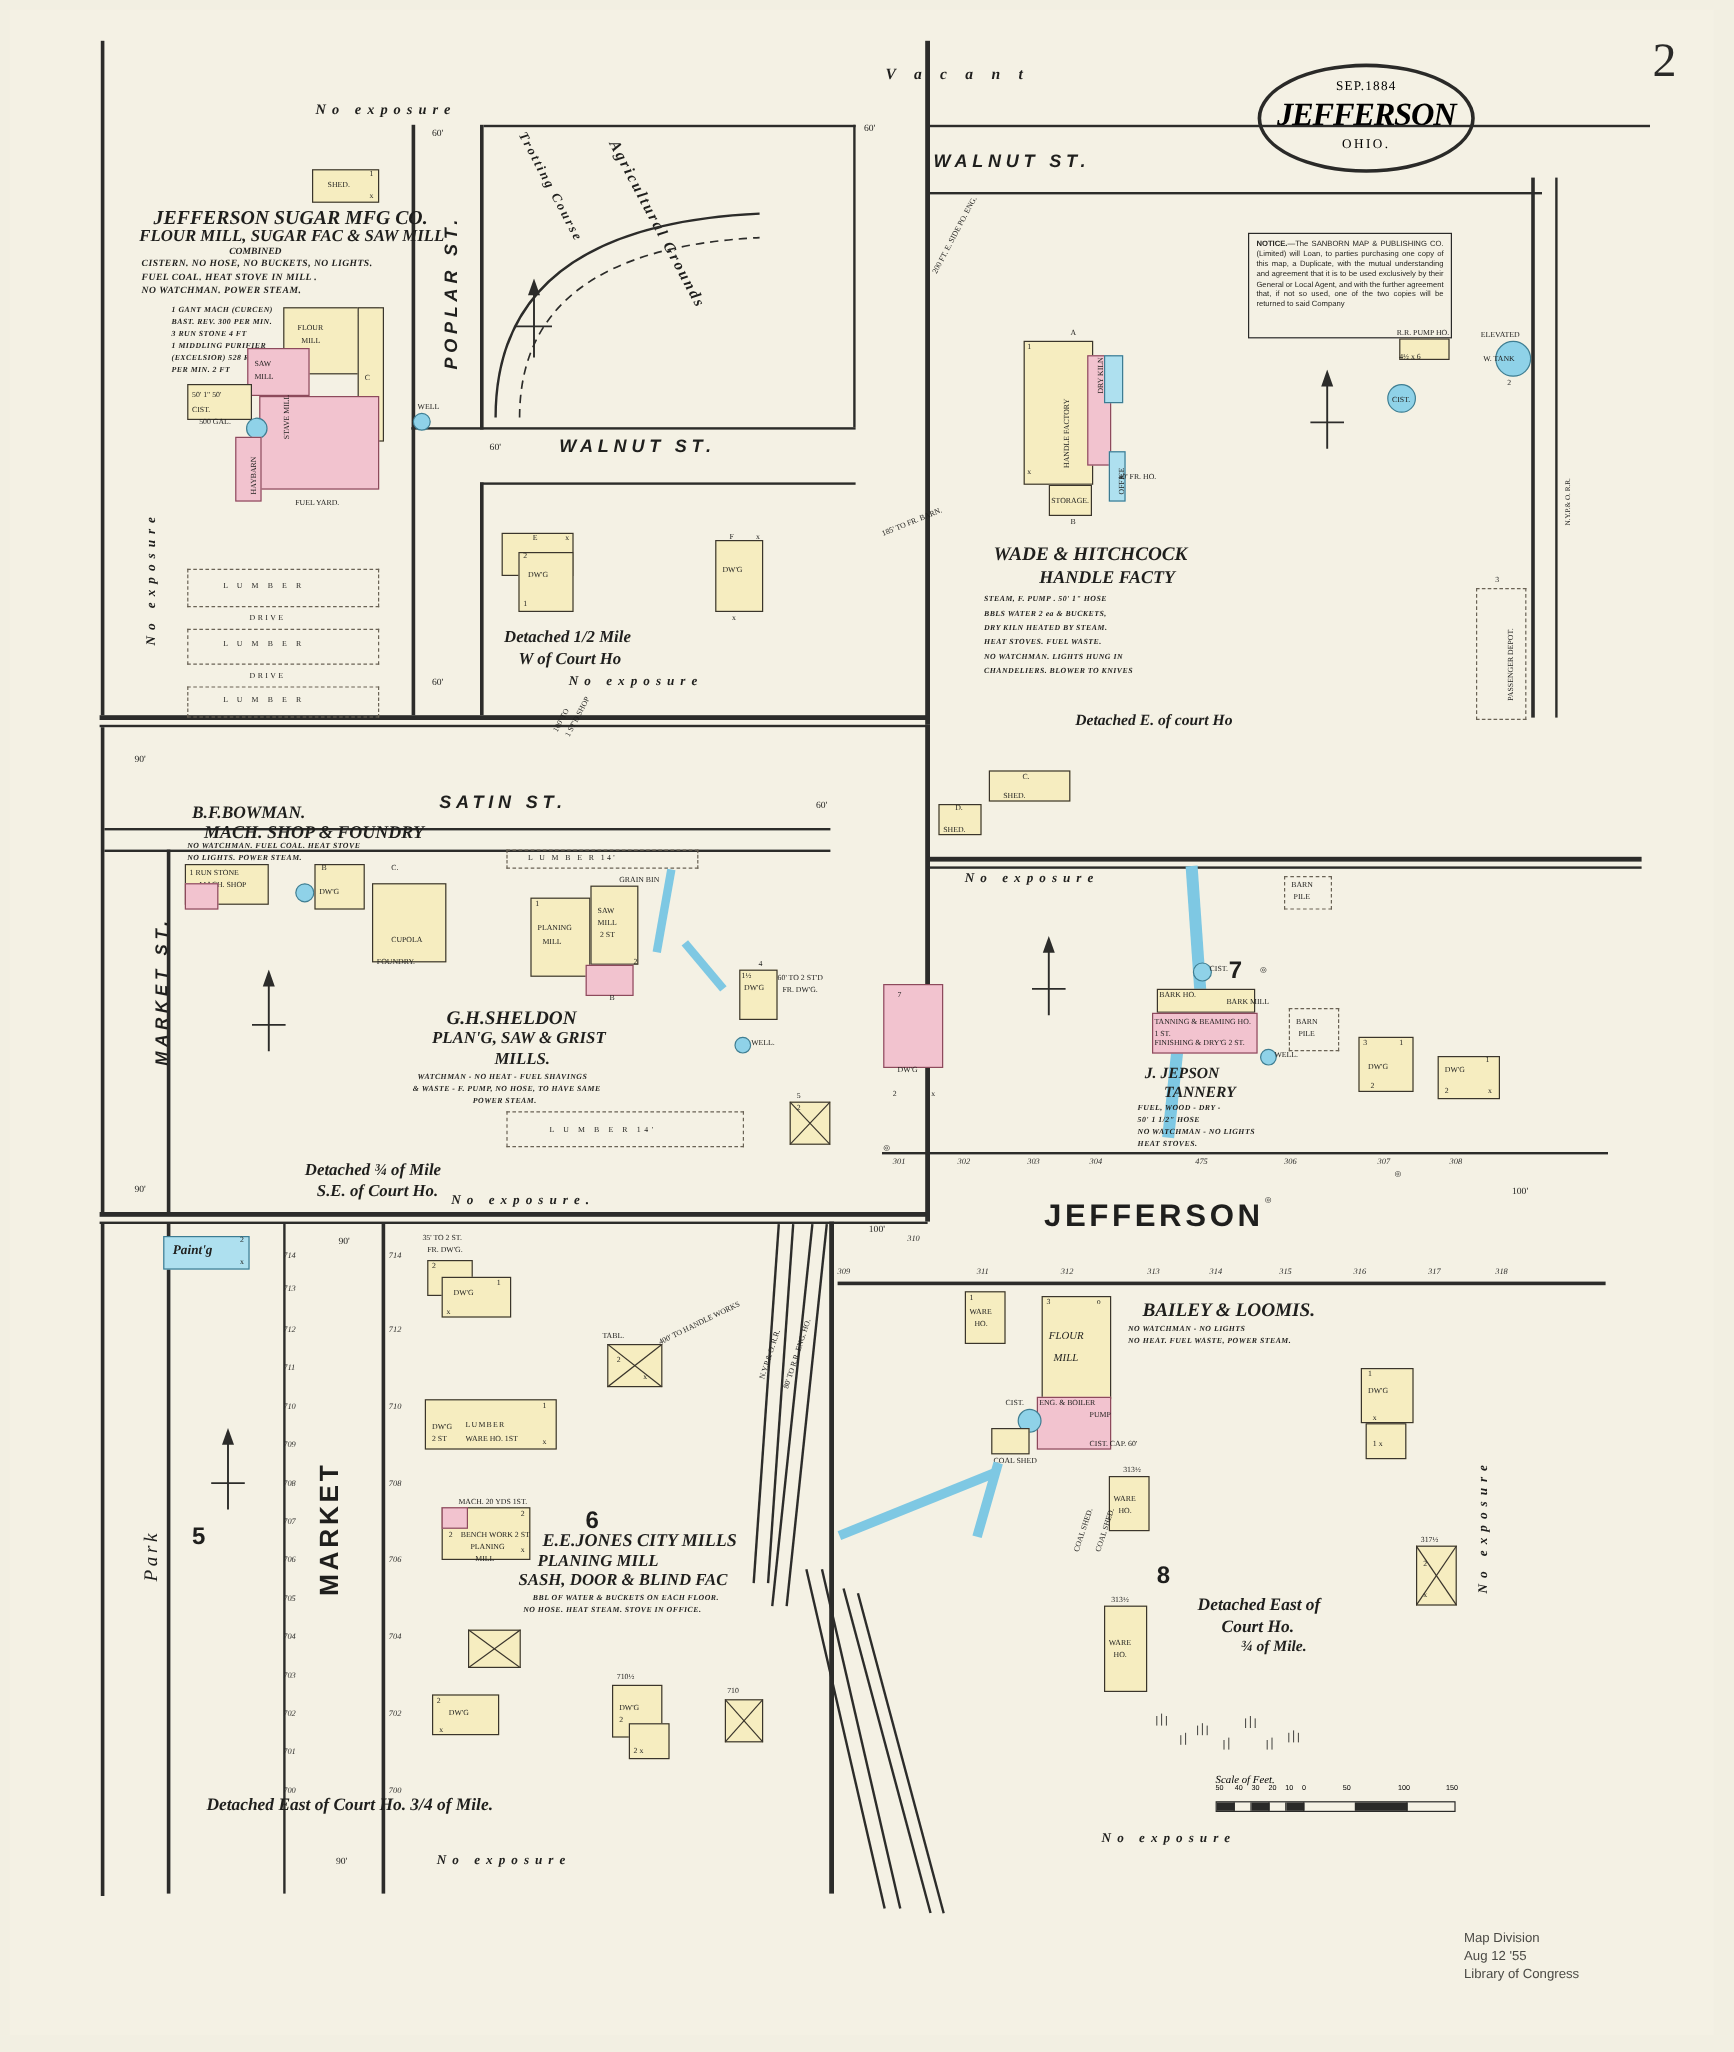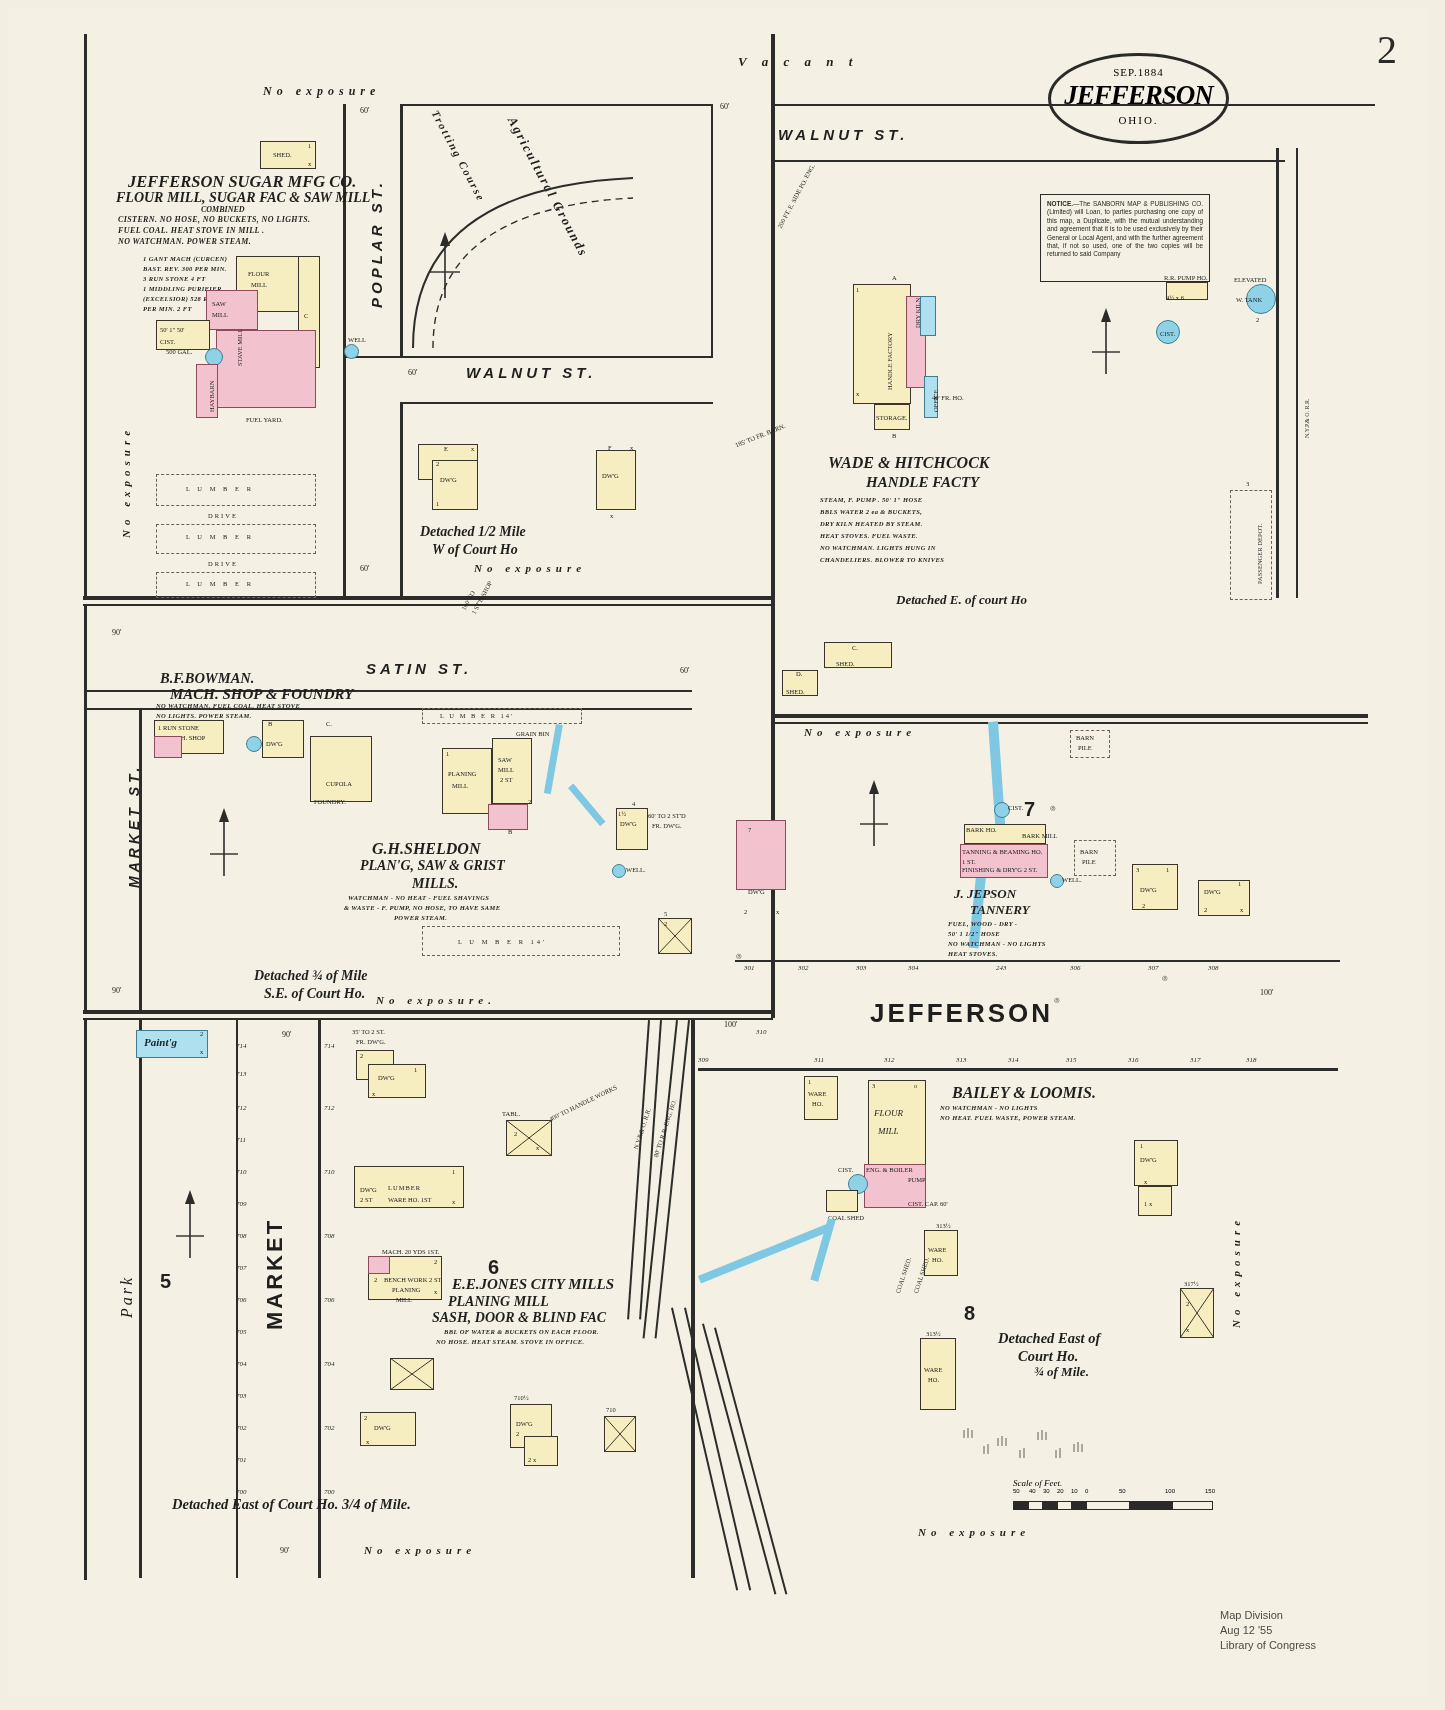--- a/index.html
+++ b/index.html
@@ -163,21 +163,21 @@
 
   <div class="t hand rot90" style="left:112px;top:530px;font-size:11px;letter-spacing:5px;">No   exposure</div>
 
   <div class="bld" style="left:252px;top:133px;width:56px;height:28px;"></div>
   <div class="t xtiny" style="left:265px;top:143px;">SHED.</div>
   <div class="t xtiny" style="left:300px;top:134px;">1</div>
   <div class="t xtiny" style="left:300px;top:152px;">x</div>
 
   <div class="t ttl" style="left:120px;top:164px;font-size:16.5px;">JEFFERSON SUGAR MFG CO.</div>
   <div class="t ttl" style="left:108px;top:182px;font-size:14px;">FLOUR MILL, SUGAR FAC &amp; SAW MILL</div>
-  <div class="t ttl" style="left:193px;top:197px;font-size:8px;">COMBINED</div>
+  <div class="t ttl" style="left:183px;top:197px;font-size:8px;">COMBINED</div>
   <div class="t hand tiny" style="left:110px;top:207px;">CISTERN.  NO HOSE, NO BUCKETS, NO LIGHTS.</div>
   <div class="t hand tiny" style="left:110px;top:218px;">FUEL COAL.    HEAT STOVE IN MILL .</div>
   <div class="t hand tiny" style="left:110px;top:229px;">NO WATCHMAN.  POWER STEAM.</div>
 
   <div class="t hand xtiny" style="left:135px;top:247px;">1 GANT MACH (CURCEN)</div>
   <div class="t hand xtiny" style="left:135px;top:257px;">BAST.  REV. 300 PER MIN.</div>
   <div class="t hand xtiny" style="left:135px;top:267px;">3 RUN STONE 4 FT</div>
   <div class="t hand xtiny" style="left:135px;top:277px;">1 MIDDLING PURIFIER</div>
   <div class="t hand xtiny" style="left:135px;top:287px;">(EXCELSIOR) 528 REV.</div>
   <div class="t hand xtiny" style="left:135px;top:297px;">PER MIN.   2 FT</div>
@@ -433,21 +433,21 @@
   <div class="bld" style="left:1190px;top:872px;width:52px;height:36px;"></div>
   <div class="t xtiny" style="left:1196px;top:880px;">DW'G</div>
   <div class="t xtiny" style="left:1230px;top:872px;">1</div>
   <div class="t xtiny" style="left:1196px;top:898px;">2</div>
   <div class="t xtiny" style="left:1232px;top:898px;">x</div>
 
   <div class="t lot" style="left:736px;top:956px;">301</div>
   <div class="t lot" style="left:790px;top:956px;">302</div>
   <div class="t lot" style="left:848px;top:956px;">303</div>
   <div class="t lot" style="left:900px;top:956px;">304</div>
-  <div class="t lot" style="left:988px;top:956px;">243</div>
+  <div class="t lot" style="left:988px;top:956px;">475</div>
   <div class="t lot" style="left:1062px;top:956px;">306</div>
   <div class="t lot" style="left:1140px;top:956px;">307</div>
   <div class="t lot" style="left:1200px;top:956px;">308</div>
   <div class="t xtiny" style="left:728px;top:944px;">◎</div>
   <div class="t xtiny" style="left:1154px;top:966px;">◎</div>
   <div class="t xtiny" style="left:1046px;top:988px;">◎</div>
 
   <div class="t" style="left:862px;top:990px;font-size:26px;font-weight:bold;letter-spacing:3px;font-family:'Liberation Sans',sans-serif;">JEFFERSON</div>
 
   <div class="bld blue" style="left:128px;top:1022px;width:72px;height:28px;"></div>

